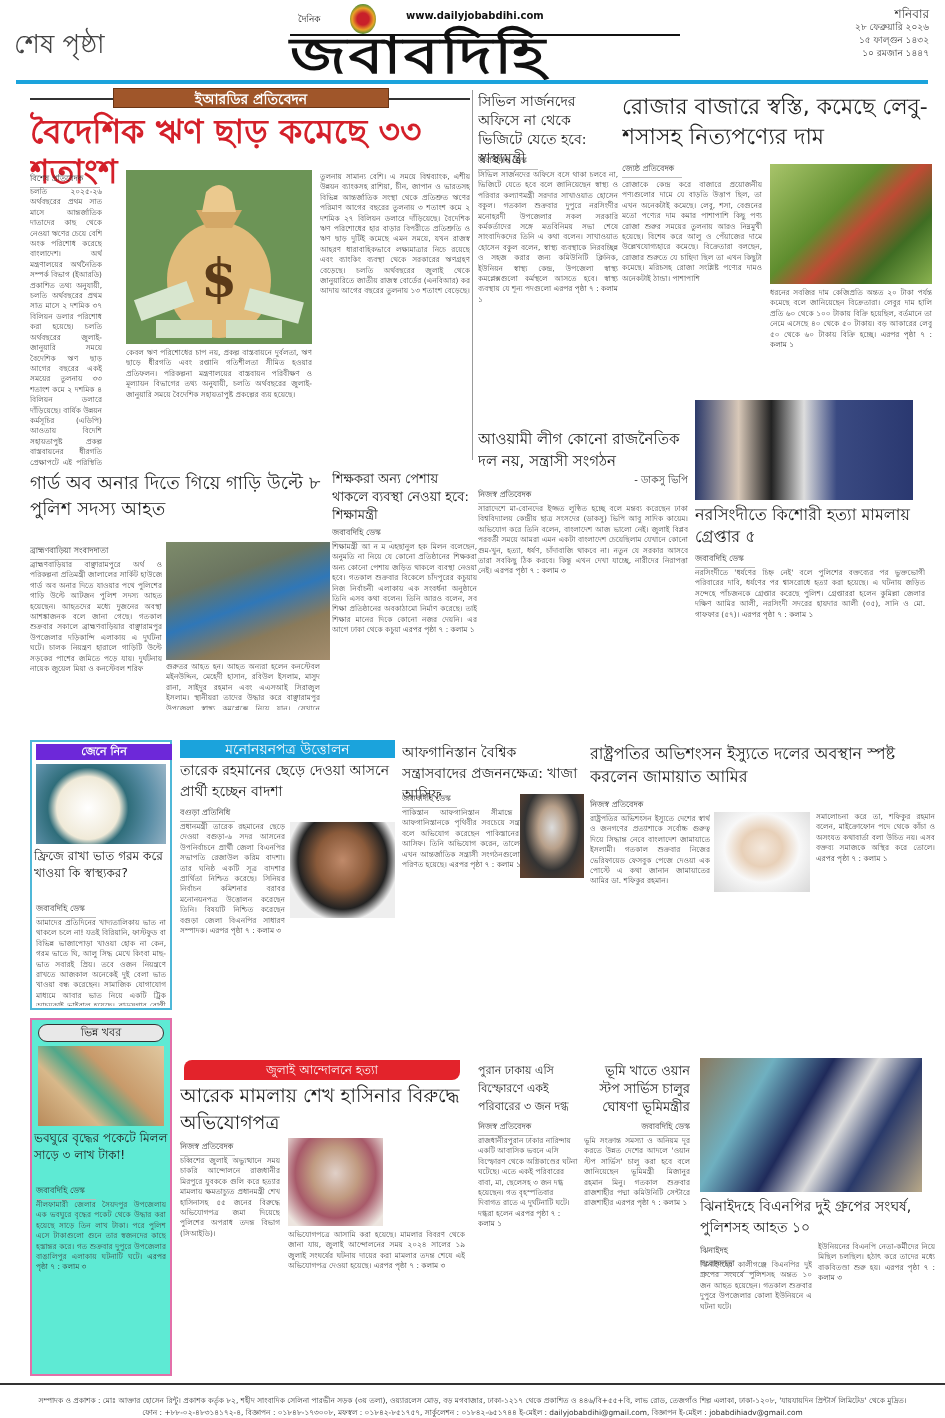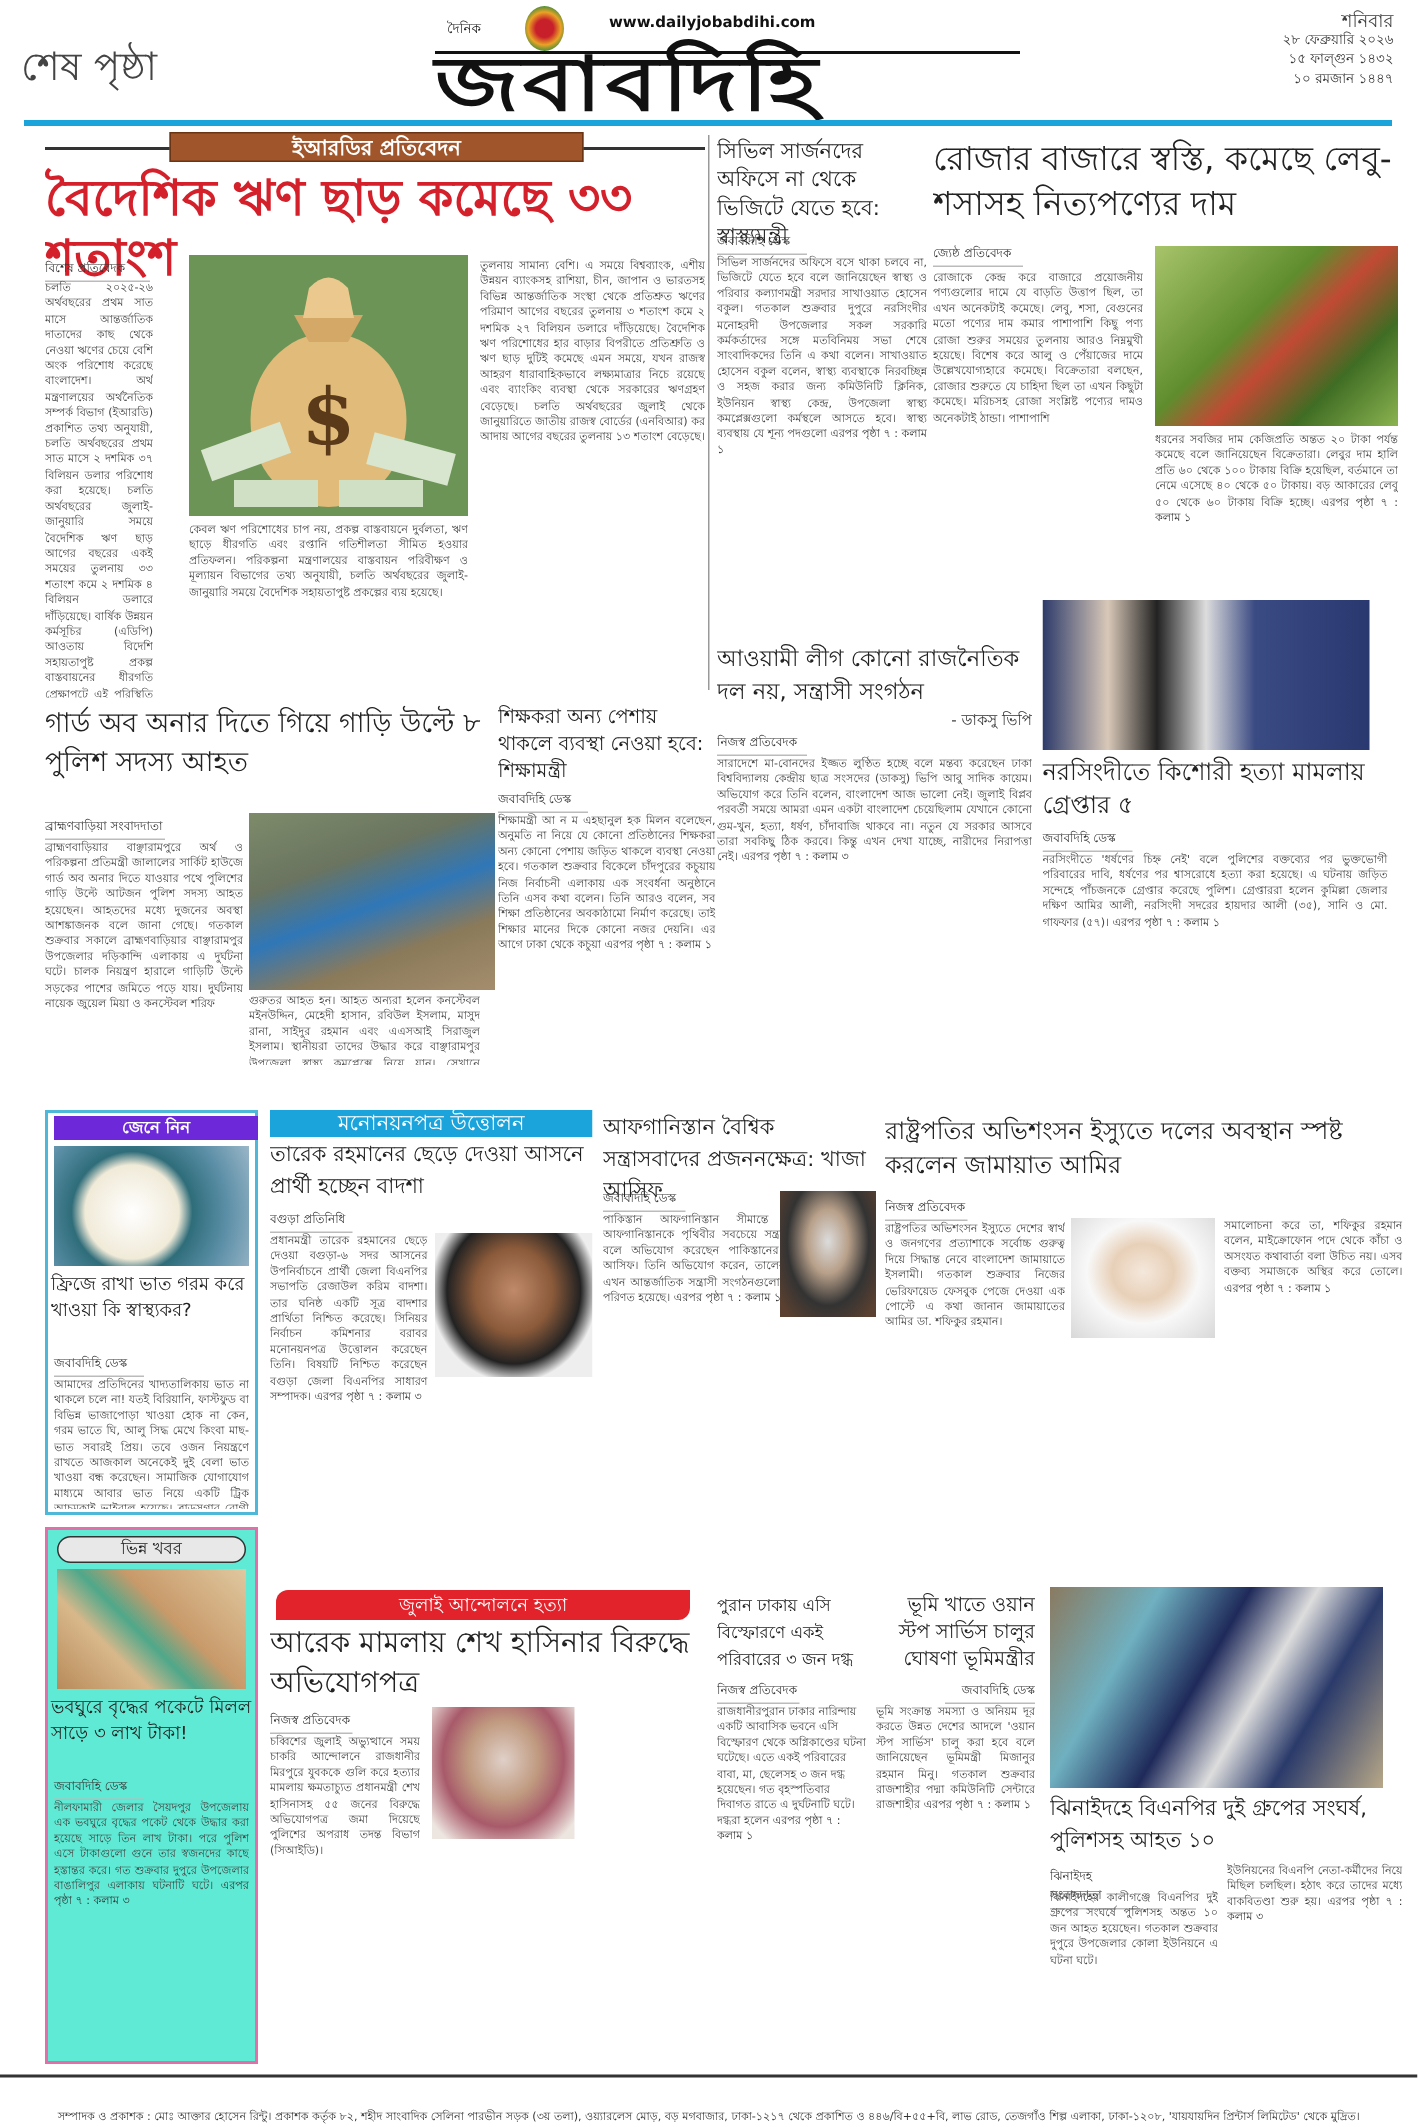--- a/index.html
+++ b/index.html
@@ -19,21 +19,21 @@
 .story{position:absolute;overflow:hidden}
 .kicker{position:absolute;color:#fff;text-align:center;font-weight:bold}
 .hl{position:absolute;color:#222;line-height:1.2}
 .hl.red{color:#d4202a;font-weight:bold}
 .byline{position:absolute;font-size:8px;color:#333;border-bottom:1px solid #bbb;padding-bottom:2px}
 .body{position:absolute;font-size:7.4px;line-height:10.4px;color:#444;text-align:justify;overflow:hidden}
 .cont{font-size:7.4px;color:#333}
 .img{position:absolute;overflow:hidden}
 .divider{position:absolute;background:#999}
 .box{position:absolute;border:2px solid}
-.footer{left:0;top:1383px;width:945px;height:35px;border-top:2px solid #333;font-size:7.4px;text-align:center;line-height:12px;color:#333;padding-top:20px}
+.footer{left:0;top:1383px;width:945px;height:35px;border-top:2px solid #333;font-size:7.4px;text-align:center;line-height:12px;color:#333;padding-top:10px}
 </style>
 </head>
 <body>
 
 <div class="abs masthead">
   <div class="abs sesh">শেষ পৃষ্ঠা</div>
   <div class="abs logo">
     <span class="small">দৈনিক</span>
     <span class="emblem"></span>
     <span class="url">www.dailyjobabdihi.com</span>
@@ -153,20 +153,21 @@
   <div class="img" style="left:124px;top:70px;width:96px;height:80px;background:radial-gradient(ellipse at 50% 45%,#f4e8dc 0%,#e8d0b8 30%,#f8f8f8 55%,#d8d8d8 100%)"></div>
   <div class="body" style="left:226px;top:70px;width:119px;height:230px"><span>সমালোচনা করে তা, শফিকুর রহমান বলেন, মাইক্রোফোন পদে থেকে কাঁচা ও অসংযত কথাবার্তা বলা উচিত নয়। এসব বক্তব্য সমাজকে অস্থির করে তোলে।</span> <span class="cont">এরপর পৃষ্ঠা ৭ : কলাম ১</span></div>
 </div>
 
 <div class="story" style="left:180px;top:1060px;width:285px;height:318px">
   <div class="kicker" style="left:4px;top:0;width:276px;height:20px;background:#e3232b;font-size:12px;line-height:20px;font-weight:normal;border-radius:8px 0 8px 0">জুলাই আন্দোলনে হত্যা</div>
   <div class="hl" style="left:0;top:22px;width:285px;font-size:19px;line-height:27px">আরেক মামলায় শেখ হাসিনার বিরুদ্ধে অভিযোগপত্র</div>
   <div class="byline" style="left:0;top:80px;width:55px">নিজস্ব প্রতিবেদক</div>
   <div class="body" style="left:0;top:96px;width:100px;height:222px">চব্বিশের জুলাই অভ্যুত্থানে সময় চাকরি আন্দোলনে রাজধানীর মিরপুরে যুবককে গুলি করে হত্যার মামলায় ক্ষমতাচ্যুত প্রধানমন্ত্রী শেখ হাসিনাসহ ৫৫ জনের বিরুদ্ধে অভিযোগপত্র জমা দিয়েছে পুলিশের অপরাধ তদন্ত বিভাগ (সিআইডি)।</div>
   <div class="img" style="left:108px;top:78px;width:95px;height:88px;background:radial-gradient(ellipse at 50% 40%,#e0d0c8 0%,#c09a80 35%,#a85a6a 60%,#ede6e0 90%)"></div>
+  <div class="body" style="left:108px;top:170px;width:177px;height:148px"><span>অভিযোগপত্রে আসামি করা হয়েছে। মামলার বিবরণ থেকে জানা যায়, জুলাই আন্দোলনের সময় ২০২৪ সালের ১৯ জুলাই সংঘর্ষের ঘটনায় দায়ের করা মামলার তদন্ত শেষে এই অভিযোগপত্র দেওয়া হয়েছে।</span> <span class="cont">এরপর পৃষ্ঠা ৭ : কলাম ৩</span></div>
 </div>
 
 <div class="story" style="left:478px;top:1062px;width:100px;height:316px">
   <div class="hl" style="left:0;top:0;width:100px;font-size:11px;line-height:18px;text-align:left">পুরান ঢাকায় এসি বিস্ফোরণে একই পরিবারের ৩ জন দগ্ধ</div>
   <div class="byline" style="left:0;top:58px;width:55px">নিজস্ব প্রতিবেদক</div>
   <div class="body" style="left:0;top:74px;width:100px;height:242px;text-align:left"><span>রাজধানীরপুরান ঢাকার নারিন্দায় একটি আবাসিক ভবনে এসি বিস্ফোরণ থেকে অগ্নিকাণ্ডের ঘটনা ঘটেছে। এতে একই পরিবারের বাবা, মা, ছেলেসহ ৩ জন দগ্ধ হয়েছেন। গত বৃহস্পতিবার দিবাগত রাতে এ দুর্ঘটনাটি ঘটে। দগ্ধরা হলেন</span> <span class="cont">এরপর পৃষ্ঠা ৭ : কলাম ১</span></div>
 </div>
 
 <div class="story" style="left:584px;top:1062px;width:106px;height:316px">
   <div class="hl" style="left:0;top:0;width:106px;font-size:13px;line-height:18px;text-align:right">ভূমি খাতে ওয়ান স্টপ সার্ভিস চালুর ঘোষণা ভূমিমন্ত্রীর</div>

